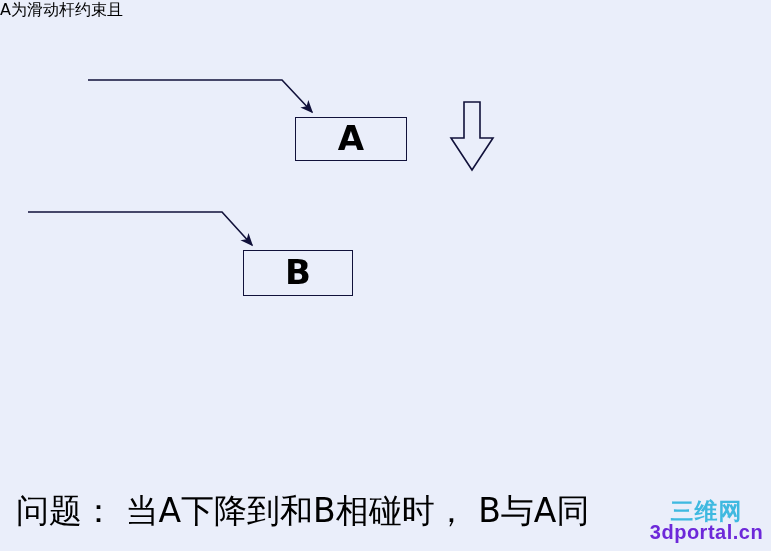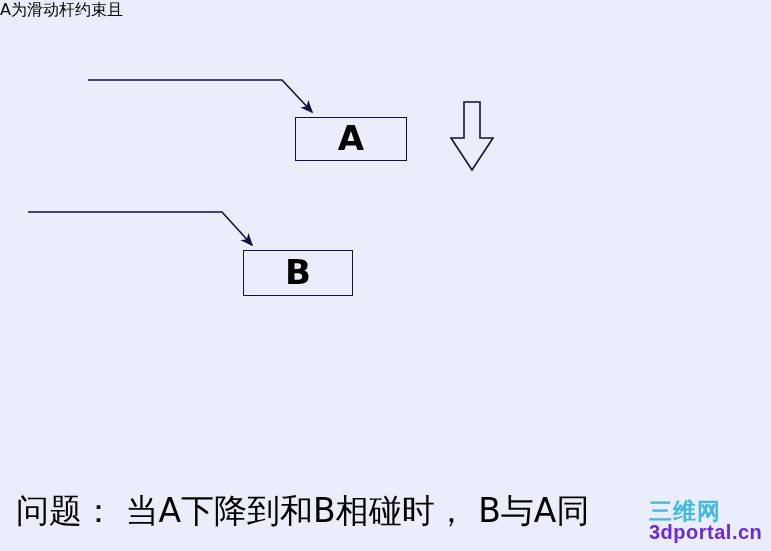--- a/index.html
+++ b/index.html
@@ -97,21 +97,21 @@
     display: block;
   }
 
   
   #watermark {
     position: absolute;
     left: 649px;
     top: 498px;
     width: 115px;
     height: 48px;
-    text-align: left;
+    text-align: center;
     user-select: none;
   }
   #watermark-title {
     display: block;
     color: #3fb9e0;
     font-family: "DejaVu Sans", "Liberation Sans", sans-serif;
     font-size: 23px;
     font-weight: bold;
     line-height: 26px;
     letter-spacing: 1px;

